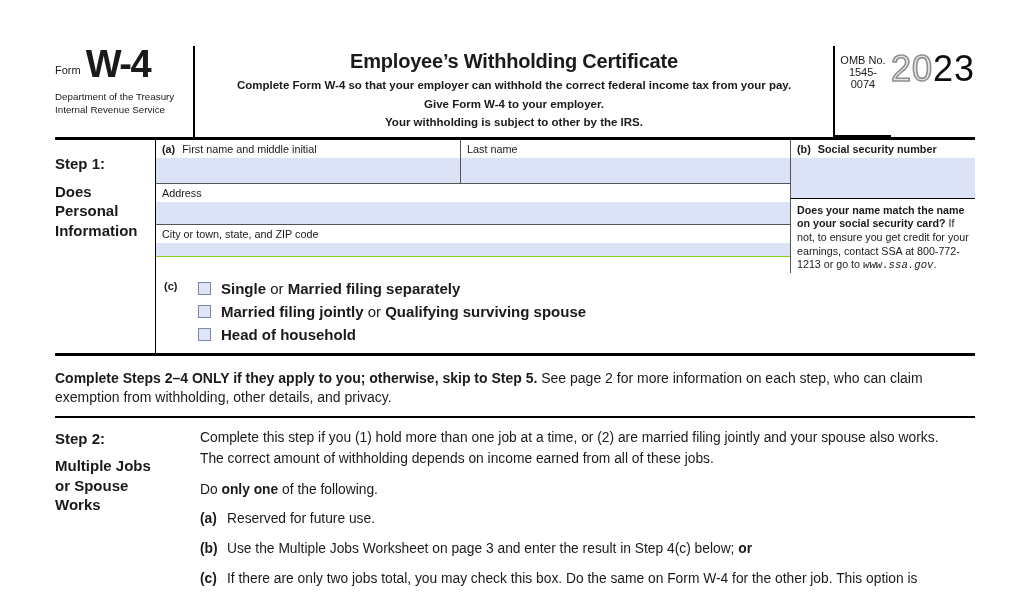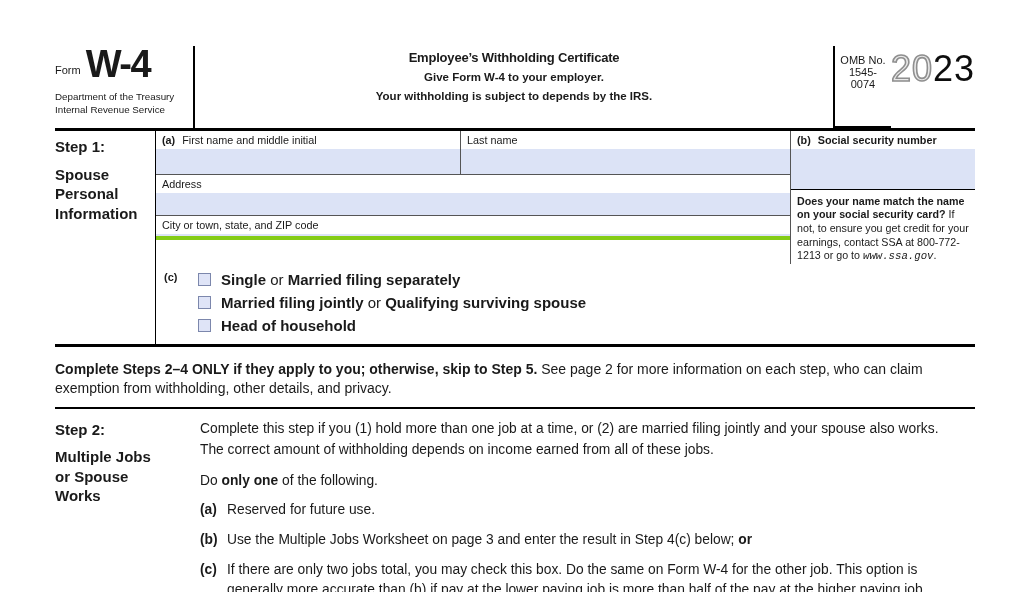--- a/index.html
+++ b/index.html
@@ -14,48 +14,48 @@
   
   .hdr { display:flex; border-bottom:3px solid #000; }
   .hdr-left { width:138px; box-sizing:border-box; padding:2px 4px 12px 0; }
   .form-no { display:flex; align-items:flex-end; gap:5px; }
   .form-word { font-size:11px; padding-bottom:4px; }
   .w4 { font-size:38px; font-weight:800; letter-spacing:-1.5px; line-height:0.85;text-align:right; }
   .agency { font-size:9.8px; line-height:1.25; margin-top:11px; }
 
   .hdr-center { flex:1; border-left:2px solid #000; border-right:2px solid #000;
     text-align:center; padding:3px 10px 5px; box-sizing:border-box; }
-  .title { font-size:13px; font-weight:bold; margin:1px 0 3px; letter-spacing:-0.2px; }
+  .title { font-size:20px; font-weight:bold; margin:1px 0 3px; letter-spacing:-0.2px; }
   .sub { font-size:11.5px; font-weight:bold; margin:0; line-height:1.62; }
 
   .hdr-right { width:140px; display:flex; flex-direction:row; box-sizing:border-box; }
   .omb { font-size:11px; text-align:center; padding:8px 2px 7px; border-bottom:2px solid #000; }
   .year { text-align:center; font-size:36px; font-weight:normal; letter-spacing:1px;
     padding-top:4px; line-height:1.05; }
   .yr-outline { color:#e9e9e9; -webkit-text-stroke:1.6px #8f8f8f; }
   .yr-solid { color:#0d0d0d; }
 
   
   .step1 { display:flex; border-bottom:3px solid #000; }
-  .s1-col { width:100px; box-sizing:border-box; padding-top:7px; }
+  .s1-col { width:100px; box-sizing:border-box; padding-top:15px; }
   .step-label { font-size:15px; font-weight:bold; }
   .step-sub { font-size:15px; font-weight:bold; line-height:1.3; margin-top:10px; }
 
   .s1-main { flex:1; border-left:1.5px solid #000; display:flex; flex-direction:column; }
   .s1-top { display:flex; }
   .s1-fields { flex:1; display:flex; flex-direction:column; }
   .row-names { display:flex; height:43px; border-bottom:1px solid #555; }
   .cell { display:flex; flex-direction:column; box-sizing:border-box; }
   .cell-first { width:305px; border-right:1px solid #555; }
   .cell-last { flex:1; }
   .cell-label { font-size:10.8px; padding:3px 6px 0; white-space:nowrap; }
   .tag { font-weight:bold; margin-right:7px; }
   .fill { flex:1; background:#dce3f6; margin-top:3px; }
   .row-addr { height:41px; border-bottom:1px solid #555; }
-  .row-city { height:24px; border-bottom:4px solid #84cc16; }
+  .row-city { height:32px; border-bottom:1px solid #84cc16; }
 
   .s1-right { width:185px; border-left:1px solid #555; box-sizing:border-box;
     display:flex; flex-direction:column; }
   .ssn-cell { height:59px; border-bottom:1.5px solid #000; box-sizing:border-box; }
   .ssn-cell .cell-label { font-weight:bold; }
   .note { font-size:10.7px; line-height:1.27; padding:5px 5px 0 6px; }
   .note .nb { font-weight:bold; }
   .note .ni { font-style:italic;font-family:Liberation Mono, monospace; }
 
   .row-checks { display:flex; padding:7px 0 4px 8px; }
@@ -96,36 +96,37 @@
           <span class="w4">W-4</span>
         </div>
         <div class="agency">
           <div>Department of the Treasury</div>
           <div>Internal Revenue Service</div>
         </div>
       </div>
 
       <div class="hdr-center">
         <div class="title">Employee’s Withholding Certificate</div>
+        <p class="sub">Complete Form W-4 so that your employer can withhold the correct federal income tax from your pay.</p>
         <p class="sub">Give Form W-4 to your employer.</p>
-        <p class="sub">Your withholding is subject to depends by the IRS.</p>
+        <p class="sub">Your withholding is subject to other by the IRS.</p>
       </div>
 
       <div class="hdr-right">
         <div class="omb">OMB No. 1545-0074</div>
         <div class="year">
           <span class="yr-outline">20</span><span class="yr-solid">23</span>
         </div>
       </div>
     </div>
 
     <div class="step1">
       <div class="s1-col">
         <div class="step-label">Step 1:</div>
-        <div class="step-sub">Spouse Personal Information</div>
+        <div class="step-sub">Does Personal Information</div>
       </div>
 
       <div class="s1-main">
         <div class="s1-top">
 
           <div class="s1-fields">
             <div class="row-names">
               <div class="cell cell-first">
                 <div class="cell-label">
                   <span class="tag">(a)</span><span>First name and middle initial</span>

